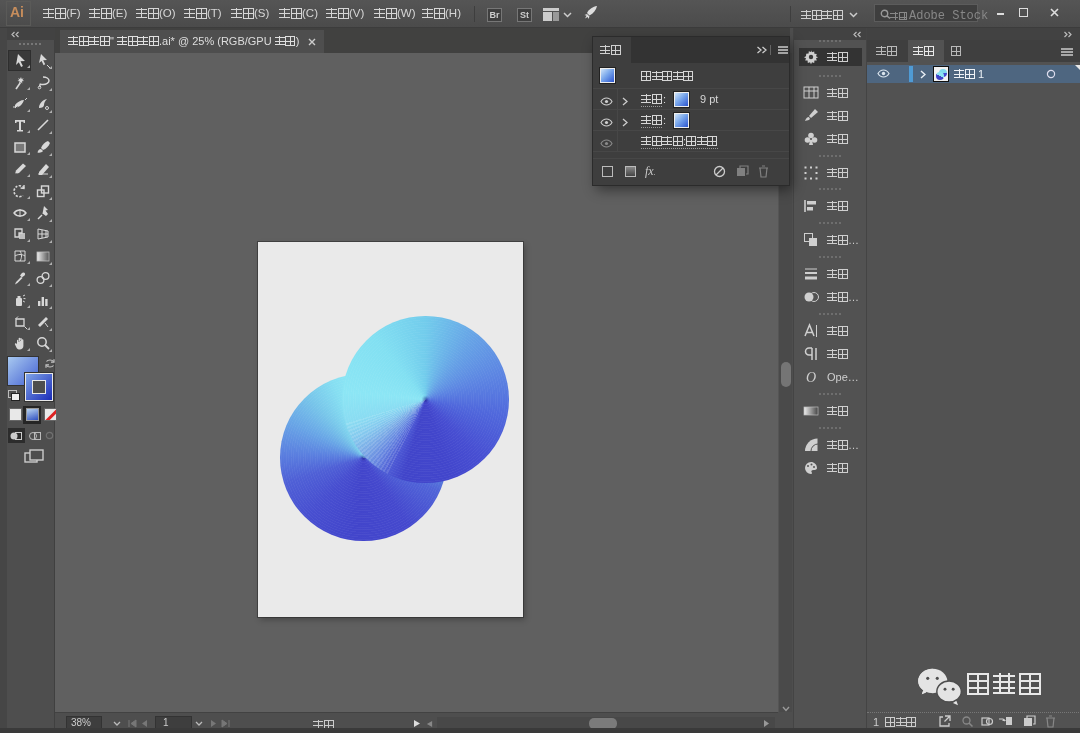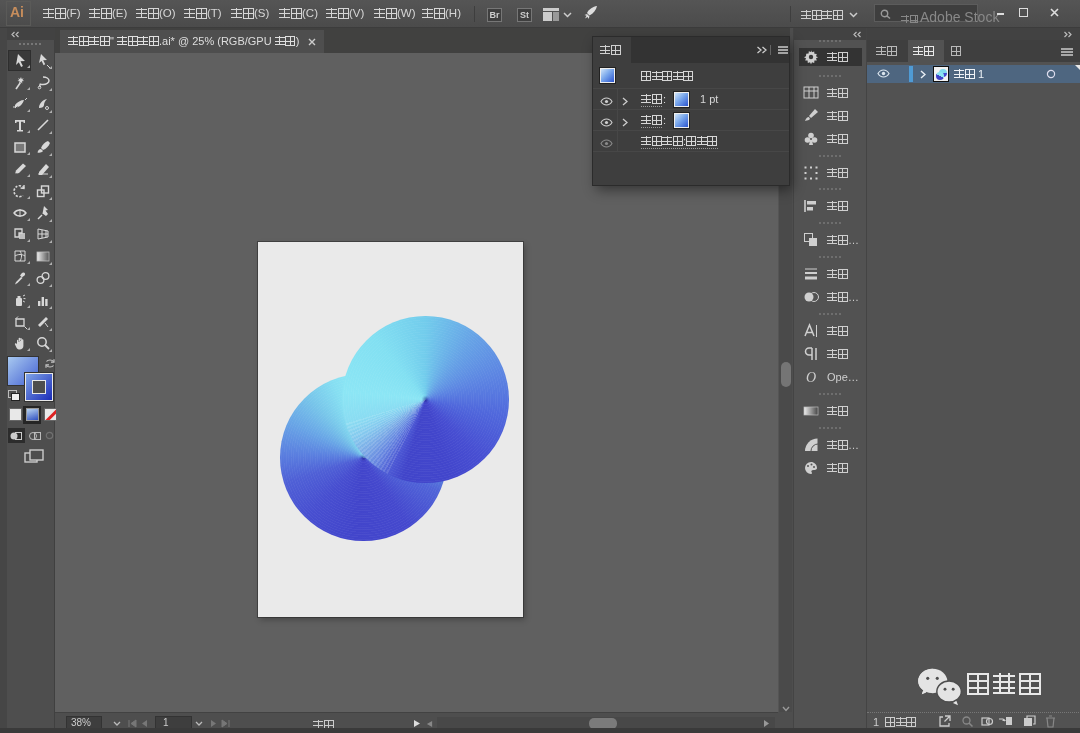--- a/index.html
+++ b/index.html
@@ -56,21 +56,21 @@
     <div class="ab" style="left:790px;top:6px;width:1px;height:16px;background:#3e3e3e"></div>
     <div class="ab tx" style="left:801px;top:8px;color:#cfcfcf"><i class="g11 ga"></i><i class="g11 gb"></i><i class="g11 ga"></i><i class="g11 gb"></i></div>
     <svg class="ab" style="left:849px;top:12px" width="9" height="6" viewBox="0 0 9 6">
       <path d="M1 1l3.5 3.5L8 1" stroke="#ccc" stroke-width="1.5" fill="none"></path>
     </svg>
     <div class="ab" style="left:874px;top:4px;width:104px;height:18px;background:#3e3e3e;border:1px solid #5c5c5c">
 <svg class="ab" style="left:5px;top:4px" width="11" height="11" viewBox="0 0 11 11">
         <circle cx="4.5" cy="4.5" r="3.2" fill="none" stroke="#999" stroke-width="1.4"></circle>
         <path d="M7 7l3 2.5" stroke="#999" stroke-width="1.6"></path>
       </svg>
-<div class="ab" style="left:26px;top:4px;color:#888;font-size:14px;white-space:nowrap;font-family:Liberation Sans, sans-serif;letter-spacing:0"><i class="g11 ga" style="width:8px;height:8px;margin:0 1px 0 0"></i><i class="g11 gb" style="width:8px;height:8px;margin:0 2px 0 0"></i>Adobe Stock</div>
+<div class="ab" style="left:15px;top:4px;color:#888;font-size:12px;white-space:nowrap;font-family:Liberation Mono, monospace;letter-spacing:0"><i class="g11 ga" style="width:8px;height:8px;margin:0 1px 0 0"></i><i class="g11 gb" style="width:8px;height:8px;margin:0 2px 0 0"></i>Adobe Stock</div>
     </div>
     <div class="ab" style="left:997px;top:13px;width:7px;height:2px;background:#ddd"></div>
     <div class="ab" style="left:1019px;top:8px;width:9px;height:9px;border:1.5px solid #ddd"></div>
     <svg class="ab" style="left:1050px;top:8px" width="9" height="9" viewBox="0 0 9 9">
       <path d="M1 1l7 7M8 1L1 8" stroke="#ddd" stroke-width="1.6"></path>
     </svg>
   </div>
 <div class="ab" style="left:55px;top:28px;width:735px;height:25px;background:#414140">
     <div class="ab" style="left:5px;top:2px;width:264px;height:23px;background:#4e4e4e">
       <div class="ab tx" style="left:8px;top:5px;font-size:11px;color:#dedede"><i class="g11 ga"></i><i class="g11 gb"></i><i class="g11 ga"></i><i class="g11 gb"></i>" <i class="g11 ga"></i><i class="g11 gb"></i><i class="g11 ga"></i><i class="g11 gb"></i>.ai* @ 25% (RGB/GPU <i class="g11 ga"></i><i class="g11 gb"></i>)</div>
@@ -588,41 +588,57 @@
       <svg class="ab" style="left:7px;top:8px" width="13" height="9" viewBox="0 0 13 9">
         <path d="M1 4.5C2.5 2 4.5 1 6.5 1s4 1 5.5 3.5C10.5 7 8.5 8 6.5 8S2.5 7 1 4.5z" fill="none" stroke="#d0d0d0" stroke-width="1.1"></path>
         <circle cx="6.5" cy="4.5" r="1.6" fill="#d0d0d0"></circle>
       </svg>
       <div class="ab" style="left:24px;top:0;width:1px;height:26px;background:#474747"></div>
       <svg class="ab" style="left:29px;top:8px" width="6" height="9" viewBox="0 0 6 9">
         <path d="M1 1l4 3.5L1 8" stroke="#ccc" stroke-width="1.3" fill="none"></path>
       </svg>
       <div class="ab" style="left:48px;top:4px;font-size:11px;color:#d6d6d6"><span style="border-bottom:1px dotted #9a9a9a;padding-bottom:1px"><i class="g11 ga"></i><i class="g11 gb"></i></span><span style="margin-left:1px">:</span></div>
       <div class="ab" style="left:81px;top:3px;width:15px;height:15px;background:linear-gradient(135deg,#cfe4f8,#7aa8ec 45%,#2c55d0);border:1px solid #eee;outline:1px solid #222"></div>
-      <div class="ab" style="left:107px;top:4px;font-size:11px;color:#d6d6d6">1 pt</div>
+      <div class="ab" style="left:107px;top:4px;font-size:11px;color:#d6d6d6">9 pt</div>
     </div>
     <div class="ab" style="left:0;top:73px;width:196px;height:21px;border-bottom:1px solid #474747">
       <svg class="ab" style="left:7px;top:8px" width="13" height="9" viewBox="0 0 13 9">
         <path d="M1 4.5C2.5 2 4.5 1 6.5 1s4 1 5.5 3.5C10.5 7 8.5 8 6.5 8S2.5 7 1 4.5z" fill="none" stroke="#d0d0d0" stroke-width="1.1"></path>
         <circle cx="6.5" cy="4.5" r="1.6" fill="#d0d0d0"></circle>
       </svg>
       <div class="ab" style="left:24px;top:0;width:1px;height:21px;background:#474747"></div>
       <svg class="ab" style="left:29px;top:8px" width="6" height="9" viewBox="0 0 6 9">
         <path d="M1 1l4 3.5L1 8" stroke="#ccc" stroke-width="1.3" fill="none"></path>
       </svg>
       <div class="ab" style="left:48px;top:4px;font-size:11px;color:#d6d6d6"><span style="border-bottom:1px dotted #9a9a9a;padding-bottom:1px"><i class="g11 ga"></i><i class="g11 gb"></i></span><span style="margin-left:1px">:</span></div>
       <div class="ab" style="left:81px;top:3px;width:15px;height:15px;background:linear-gradient(135deg,#cfe4f8,#7aa8ec 45%,#2c55d0);border:1px solid #eee;outline:1px solid #222"></div>
     </div>
     <div class="ab" style="left:0;top:94px;width:196px;height:21px;border-bottom:1px solid #474747">
       <svg class="ab" style="left:7px;top:8px" width="13" height="9" viewBox="0 0 13 9">
         <path d="M1 4.5C2.5 2 4.5 1 6.5 1s4 1 5.5 3.5C10.5 7 8.5 8 6.5 8S2.5 7 1 4.5z" fill="none" stroke="#8a8a8a" stroke-width="1.1"></path>
         <circle cx="6.5" cy="4.5" r="1.6" fill="#8a8a8a"></circle>
       </svg>
       <div class="ab" style="left:24px;top:0;width:1px;height:21px;background:#474747"></div>
       <div class="ab" style="left:48px;top:4px;font-size:11px;color:#d6d6d6"><span style="border-bottom:1px dotted #9a9a9a;padding-bottom:1px"><i class="g11 ga"></i><i class="g11 gb"></i><i class="g11 ga"></i><i class="g11 gb"></i>:<i class="g11 gb"></i><i class="g11 ga"></i><i class="g11 gb"></i></span></div>
+    </div>
+    <div class="ab" style="left:0;top:121px;width:196px;height:27px;border-top:1px solid #474747">
+      <div class="ab" style="left:9px;top:7px;width:11px;height:11px;border:1px solid #bbb"></div>
+      <div class="ab" style="left:32px;top:7px;width:11px;height:11px;border:1px solid #bbb;background:linear-gradient(#888,#444)"></div>
+      <div class="ab" style="left:52px;top:5px;color:#ccc;font-size:12px;font-style:italic;font-family:'Liberation Serif',serif">fx<span style="font-size:8px">.</span></div>
+      <svg class="ab" style="left:120px;top:6px" width="13" height="13" viewBox="0 0 13 13">
+        <circle cx="6.5" cy="6.5" r="5" fill="none" stroke="#ccc" stroke-width="1.3"></circle>
+        <path d="M3 10L10 3" stroke="#ccc" stroke-width="1.3"></path>
+      </svg>
+      <svg class="ab" style="left:143px;top:6px" width="13" height="13" viewBox="0 0 13 13">
+        <path d="M4 3V1h8v8h-2" fill="none" stroke="#808080" stroke-width="1.2"></path>
+        <rect x="1" y="3" width="8" height="8" fill="#808080"></rect>
+      </svg>
+      <svg class="ab" style="left:165px;top:6px" width="11" height="13" viewBox="0 0 11 13">
+        <path d="M1 3h9M2 3l1 9h5l1-9M4 1h3" fill="none" stroke="#808080" stroke-width="1.2"></path>
+      </svg>
     </div>
   </div>
 <div class="ab" style="left:910px;top:658px;width:170px;height:52px">
     <svg class="ab" style="left:6px;top:9px" width="48" height="40" viewBox="0 0 52 44">
 <path d="M18 2C9.2 2 2 8 2 15.4c0 4.1 2.2 7.7 5.6 10.1L6 30l5-2.7c1.5.5 3 .8 4.7.9" fill="#e4e4e4"></path>
 <ellipse cx="18" cy="15.4" rx="16" ry="13.4" fill="#e4e4e4"></ellipse>
 <path d="M6 30l1.6-4.5L11 28z" fill="#e4e4e4"></path>
 <circle cx="12.5" cy="12.5" r="1.7" fill="#4e4e4e"></circle>
       <circle cx="23" cy="12.5" r="1.7" fill="#4e4e4e"></circle>
 <ellipse cx="36" cy="27" rx="13.5" ry="11.5" fill="#e4e4e4" stroke="#4e4e4e" stroke-width="1.6"></ellipse>

